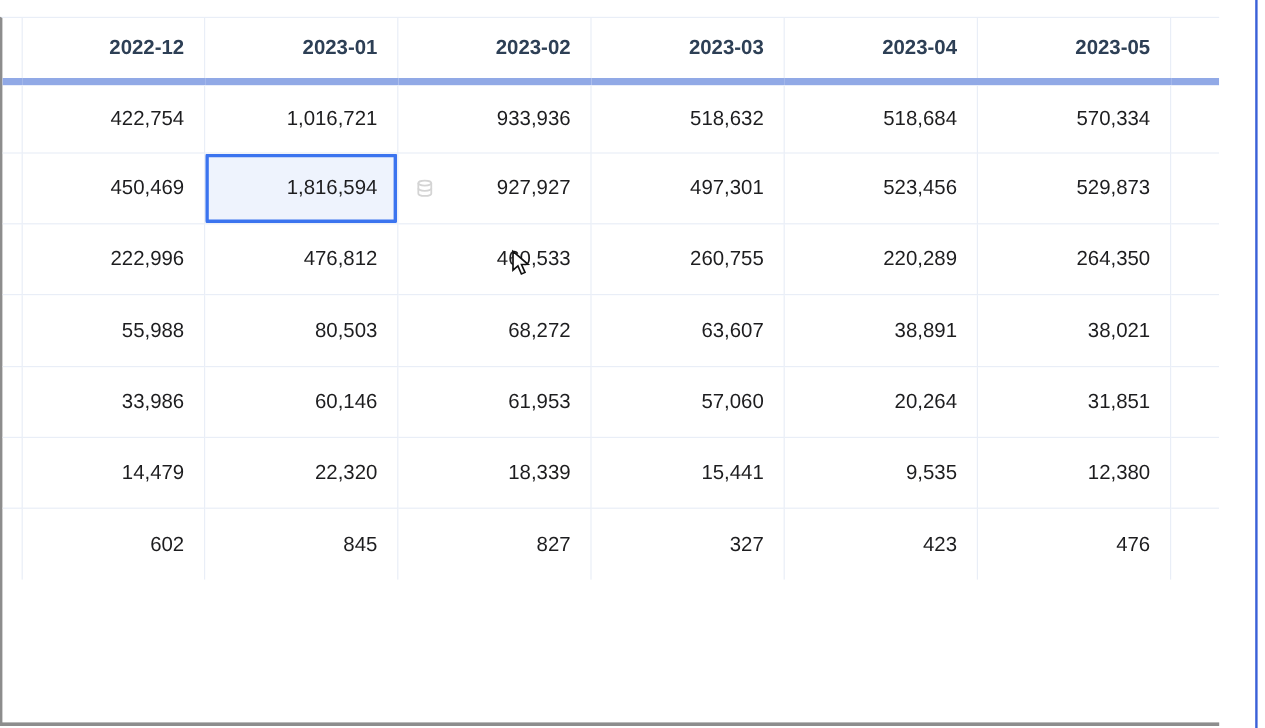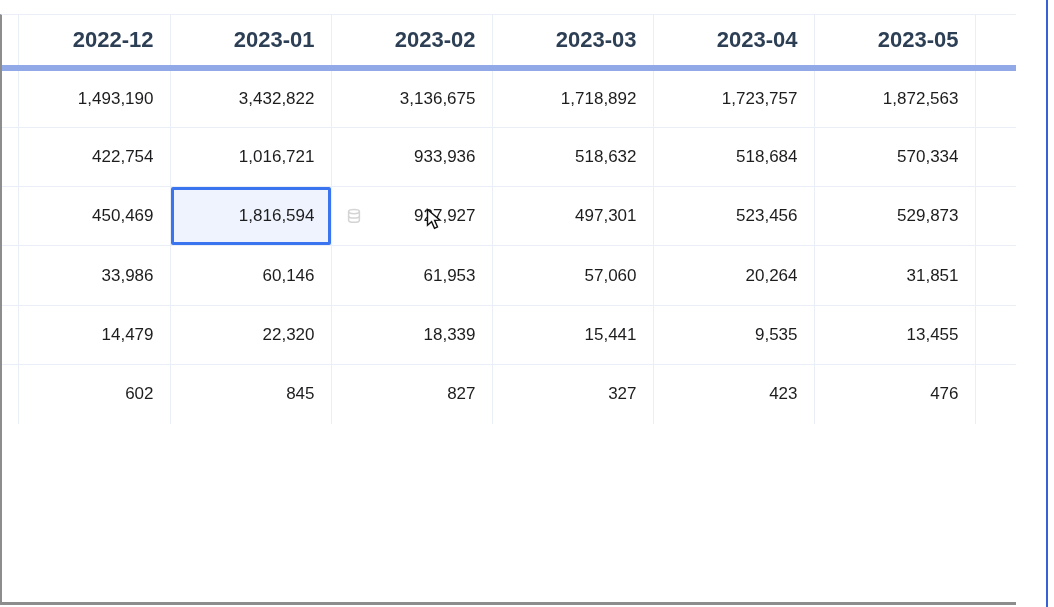--- a/index.html
+++ b/index.html
@@ -37,21 +37,21 @@
   }
   .data-grid th, .data-grid td {
     box-sizing: border-box;
     padding: 0 16px 0 0;
     text-align: right;
     white-space: nowrap;
     overflow: hidden;
   }
   .data-grid thead th {
     height: 53px;
-    font-size: 22px;
+    font-size: 17px;
     font-weight: 700;
     color: var(--header-text);
     border-bottom: 6px solid var(--accent-bar);
     border-right: 1px solid var(--grid-line);
   }
   .data-grid thead th:last-child { border-right: none; }
   .data-grid tbody td {
     height: 59.3px;
     font-size: 17px;
     font-weight: 400;
@@ -125,30 +125,20 @@
             <th>2023-02</th>
             <th>2023-03</th>
             <th>2023-04</th>
             <th>2023-05</th>
             <th class="trailing"></th>
           </tr>
       </thead>
       <tbody>
           <tr>
             <td class="gutter"></td>
-            <td>1,493,190</td>
-            <td>3,432,822</td>
-            <td>3,136,675</td>
-            <td>1,718,892</td>
-            <td>1,723,757</td>
-            <td>1,872,563</td>
-            <td class="trailing"></td>
-          </tr>
-          <tr>
-            <td class="gutter"></td>
             <td>422,754</td>
             <td>1,016,721</td>
             <td>933,936</td>
             <td>518,632</td>
             <td>518,684</td>
             <td>570,334</td>
             <td class="trailing"></td>
           </tr>
           <tr>
             <td class="gutter"></td>
@@ -161,36 +151,56 @@
                   <path d="M2.6,7.9 A5.4,2.1 0 0 0 13.4,7.9" fill="none" stroke="#d4d4d4" stroke-width="1.5"></path>
                 </svg>
               </span></td>
             <td>497,301</td>
             <td>523,456</td>
             <td>529,873</td>
             <td class="trailing"></td>
           </tr>
           <tr>
             <td class="gutter"></td>
+            <td>222,996</td>
+            <td>476,812</td>
+            <td>460,533</td>
+            <td>260,755</td>
+            <td>220,289</td>
+            <td>264,350</td>
+            <td class="trailing"></td>
+          </tr>
+          <tr>
+            <td class="gutter"></td>
+            <td>55,988</td>
+            <td>80,503</td>
+            <td>68,272</td>
+            <td>63,607</td>
+            <td>38,891</td>
+            <td>38,021</td>
+            <td class="trailing"></td>
+          </tr>
+          <tr>
+            <td class="gutter"></td>
             <td>33,986</td>
             <td>60,146</td>
             <td>61,953</td>
             <td>57,060</td>
             <td>20,264</td>
             <td>31,851</td>
             <td class="trailing"></td>
           </tr>
           <tr>
             <td class="gutter"></td>
             <td>14,479</td>
             <td>22,320</td>
             <td>18,339</td>
             <td>15,441</td>
             <td>9,535</td>
-            <td>13,455</td>
+            <td>12,380</td>
             <td class="trailing"></td>
           </tr>
           <tr>
             <td class="gutter"></td>
             <td>602</td>
             <td>845</td>
             <td>827</td>
             <td>327</td>
             <td>423</td>
             <td>476</td>

